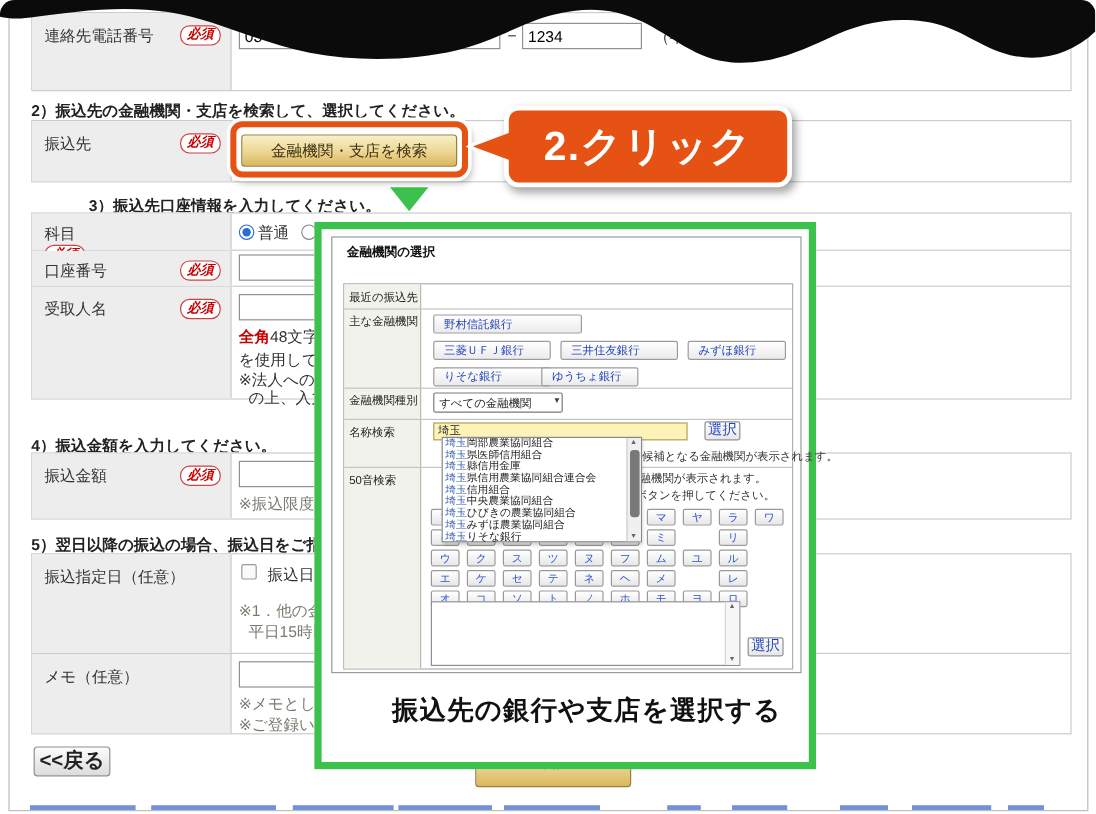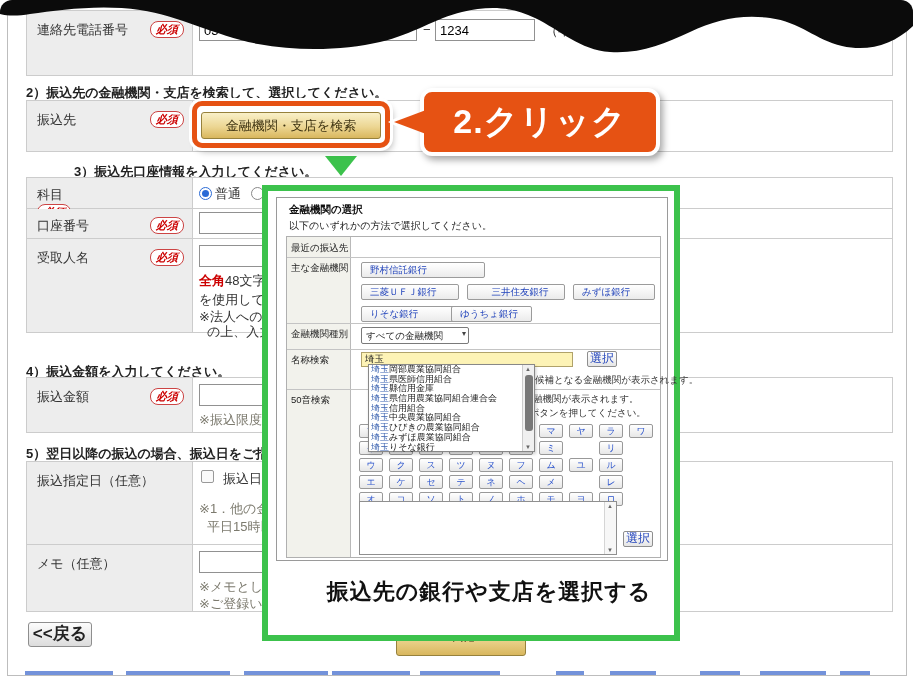--- a/index.html
+++ b/index.html
@@ -216,35 +216,34 @@
 
   <div id="hl-box"></div>
   <div id="tail-w"></div>
   <div id="callout">2.クリック</div>
   <div id="tail-o"></div>
   <div id="green-tri"></div>
 
   <div id="popup">
     <div id="dialog">
       <div class="dt" style="left:12px;top:5px;">金融機関の選択</div>
-      <div class="ds" style="left:12px;top:21px;">以下のいずれかの方法で選択してください。</div>
 
       <div id="dtable">
         <div id="dlabelcol"></div>
         <div class="dsep" style="top:20px;"></div>
         <div class="dsep" style="top:86px;"></div>
         <div class="dsep" style="top:112px;"></div>
         <div class="dsep" style="top:152px;"></div>
 
         <div class="dlab" style="top:5px;">最近の振込先</div>
 
         <div class="dlab" style="top:25px;">主な金融機関</div>
         <div class="bank-btn" style="left:74px;top:25px;width:124px;">野村信託銀行</div>
         <div class="bank-btn" style="left:74px;top:47px;width:98px;">三菱ＵＦＪ銀行</div>
-        <div class="bank-btn" style="left:180px;top:47px;width:98px;text-align:center;">三井住友銀行</div>
+        <div class="bank-btn" style="left:180px;top:47px;width:98px;">三井住友銀行</div>
         <div class="bank-btn" style="left:286px;top:47px;width:82px;">みずほ銀行</div>
         <div class="bank-btn" style="left:74px;top:69px;width:98px;">りそな銀行</div>
         <div class="bank-btn" style="left:164px;top:69px;width:81px;">ゆうちょ銀行</div>
 
         <div class="dlab" style="top:91px;">金融機関種別</div>
         <div id="dselect">
           <span>すべての金融機関</span>
           <span class="chev">▾</span>
         </div>
 

